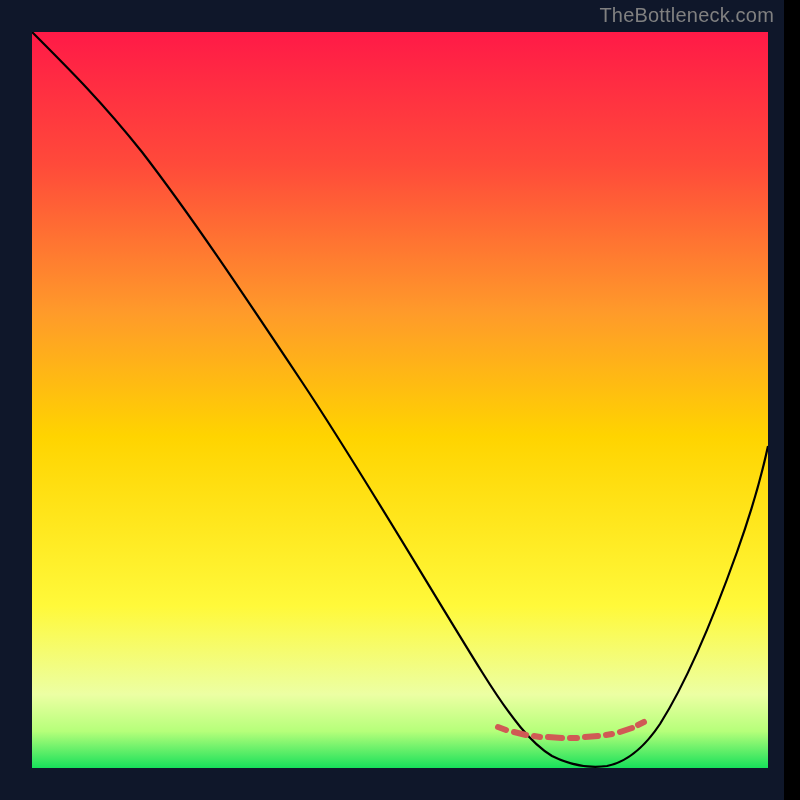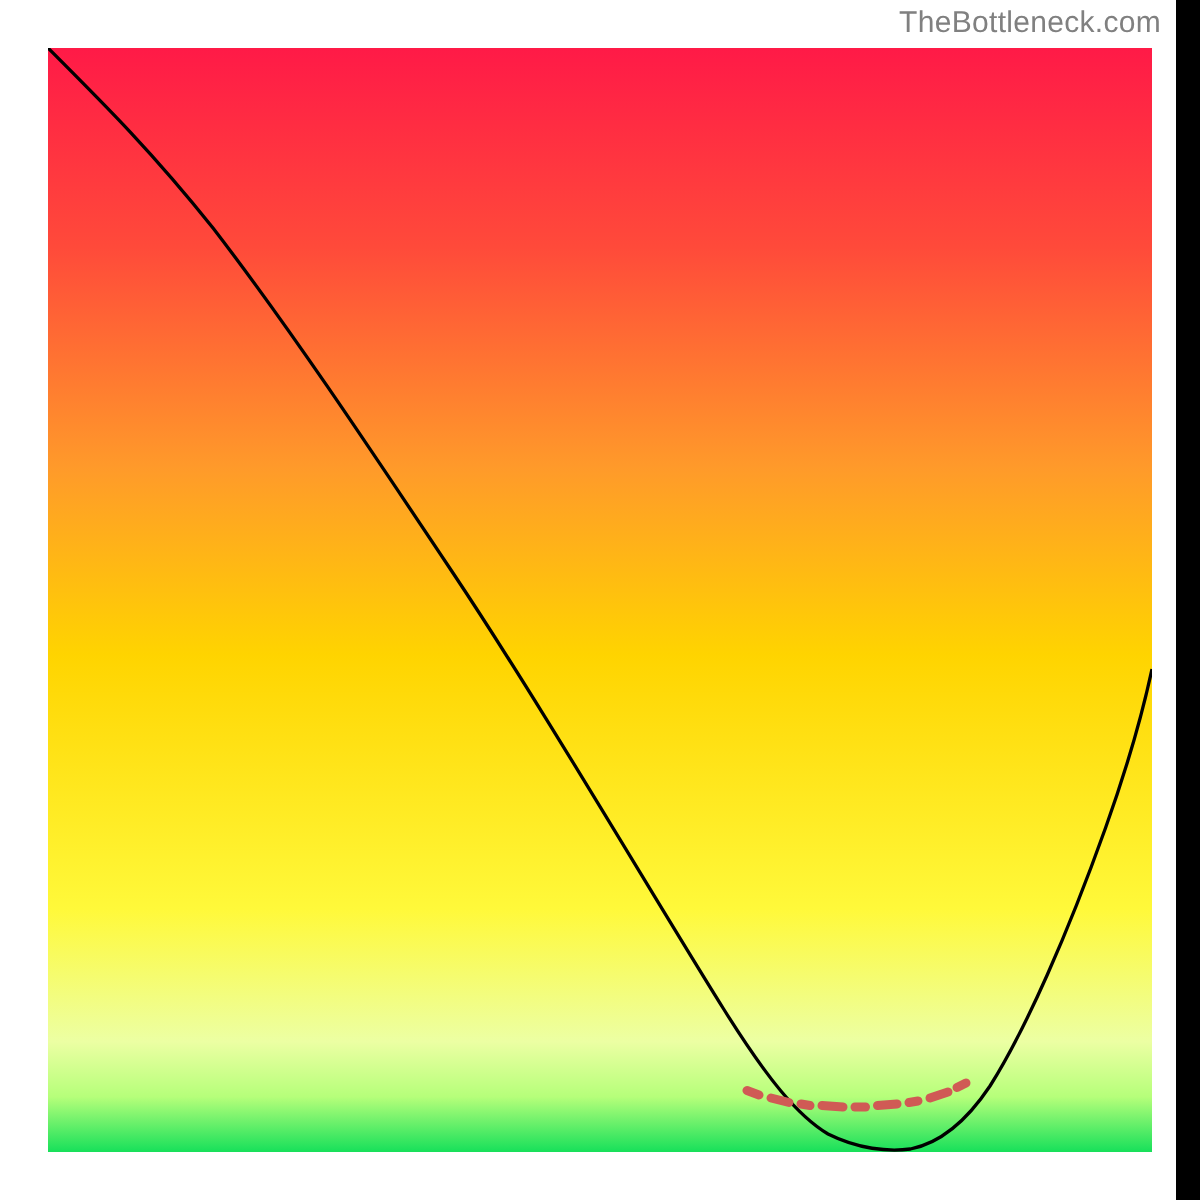--- a/index.html
+++ b/index.html
@@ -8,21 +8,21 @@
     width: 800px;
     height: 800px;
     background: #000;
     overflow: hidden;
     font-family: Arial, Helvetica, sans-serif;
   }
   .stage {
     position: relative;
     width: 784px;
     height: 800px;
-    background: #ffffff;
+    background: #0f172a;
   }
   .watermark {
     position: absolute;
     top: 4px;
     right: 10px;
     color: #808080;
     font-size: 20px;
     font-weight: 500;
     z-index: 10;
     letter-spacing: 0.2px;

